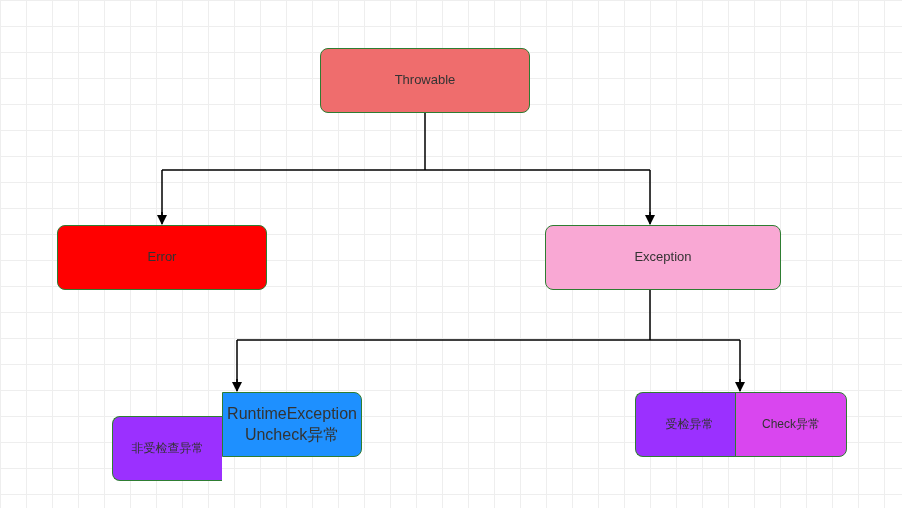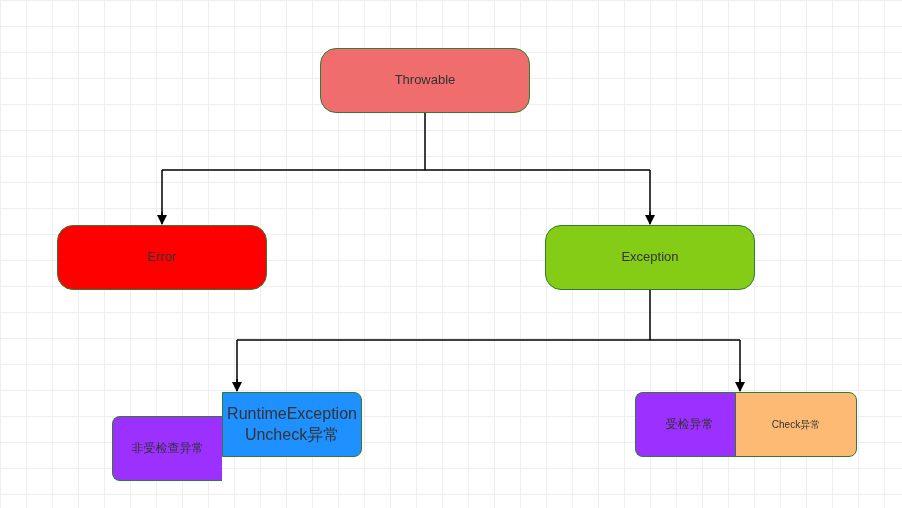--- a/index.html
+++ b/index.html
@@ -18,21 +18,21 @@
       linear-gradient(to right, #eee 1px, transparent 1px),
       linear-gradient(to bottom, #eee 1px, transparent 1px);
     background-size: 26px 26px;
   }
   .node {
     position: absolute;
     display: flex;
     align-items: center;
     justify-content: center;
     text-align: center;
-    border-radius: 16px;
+    border-radius: 8px;
     font-size: 13px;
     color: #333;
     line-height: 1.3;
     border: 1.5px solid;
   }
   .node.half { border-radius: 0; }
   svg.connectors {
     position: absolute;
     inset: 0;
     width: 902px;
@@ -62,32 +62,32 @@
 </svg>
 
 <div class="node" style="left:320px;top:48px;width:210px;height:65px;background:#ef6d6d;border-color:#2e7d32;">
   <span>Throwable</span>
 </div>
 
 <div class="node" style="left:57px;top:225px;width:210px;height:65px;background:#ff0000;border-color:#2e7d32;justify-content:center;">
   <span>Error</span>
 </div>
 
-<div class="node" style="left:545px;top:225px;width:210px;height:65px;background:#84cc16;border-color:#2e7d32;">
+<div class="node" style="left:545px;top:225px;width:236px;height:65px;background:#f9a8d4;border-color:#2e7d32;">
   <span>Exception</span>
 </div>
 
 <div class="node half" style="left:112px;top:392px;width:110px;height:65px;background:#9b30ff;border-color:#2e7d32;border-right:none;border-top-left-radius:8px;border-bottom-left-radius:8px;font-size:12px;margin-top:24px;">
   <span>非受检查异常</span>
 </div>
 <div class="node half" style="left:222px;top:392px;width:140px;height:65px;background:#1e90ff;border-color:#2e7d32;border-top-right-radius:8px;border-bottom-right-radius:8px;font-size:16px;">
   <span>
     <span>RuntimeException</span><br>
     <span>Uncheck异常</span>
   </span>
 </div>
 
 <div class="node half" style="left:635px;top:392px;width:108px;height:65px;background:#9b30ff;border-color:#2e7d32;border-right:none;border-top-left-radius:8px;border-bottom-left-radius:8px;font-size:12px;">
   <span>受检异常</span>
 </div>
-<div class="node half" style="left:735px;top:392px;width:122px;height:65px;background:#fdba74;border-color:#2e7d32;border-top-right-radius:8px;border-bottom-right-radius:8px;font-size:10px;">
+<div class="node half" style="left:735px;top:392px;width:112px;height:65px;background:#d946ef;border-color:#2e7d32;border-top-right-radius:8px;border-bottom-right-radius:8px;font-size:12px;">
   <span>Check异常</span>
 </div>
 
 </body></html>

